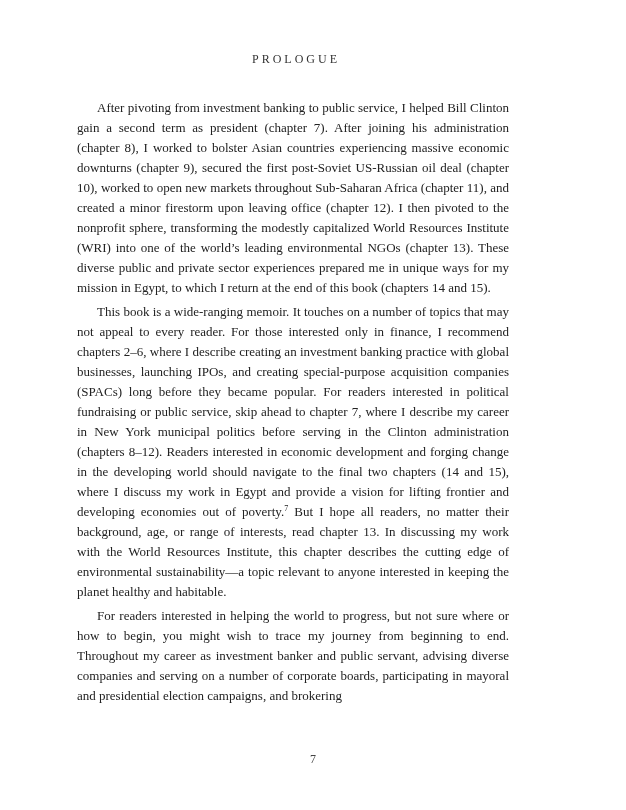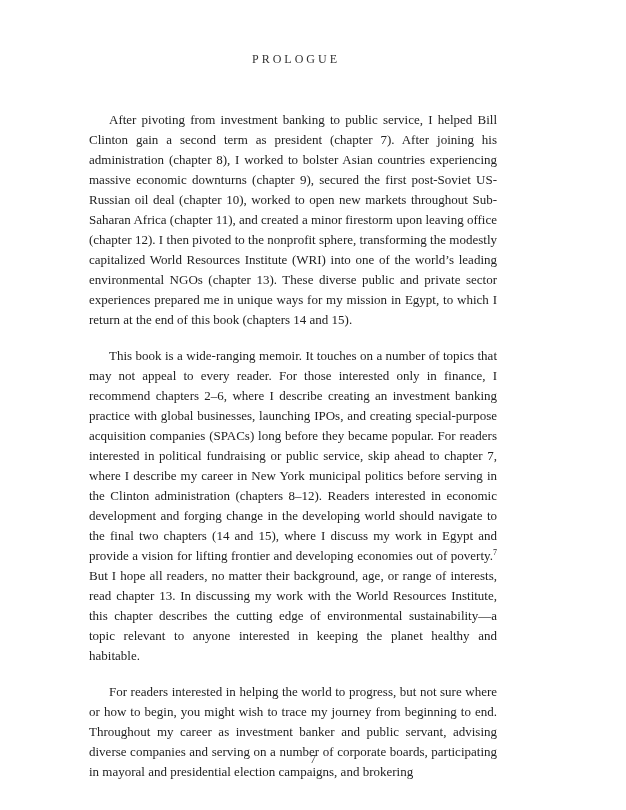--- a/index.html
+++ b/index.html
@@ -30,21 +30,21 @@
   .text-block {
     position: absolute;
     top: 94px;
     left: 73px;
     width: 440px;
     font-size: 13px;
     line-height: 20px;
     text-align: justify;
   }
   .text-block p {
-    margin: 16px;
+    margin: 4px;
     padding: 0;
     text-indent: 20px;
     text-align: justify;
   }
   .text-block sup {
     font-size: 0.62em;
     line-height: 0;
     vertical-align: super;
   }
   .folio {

